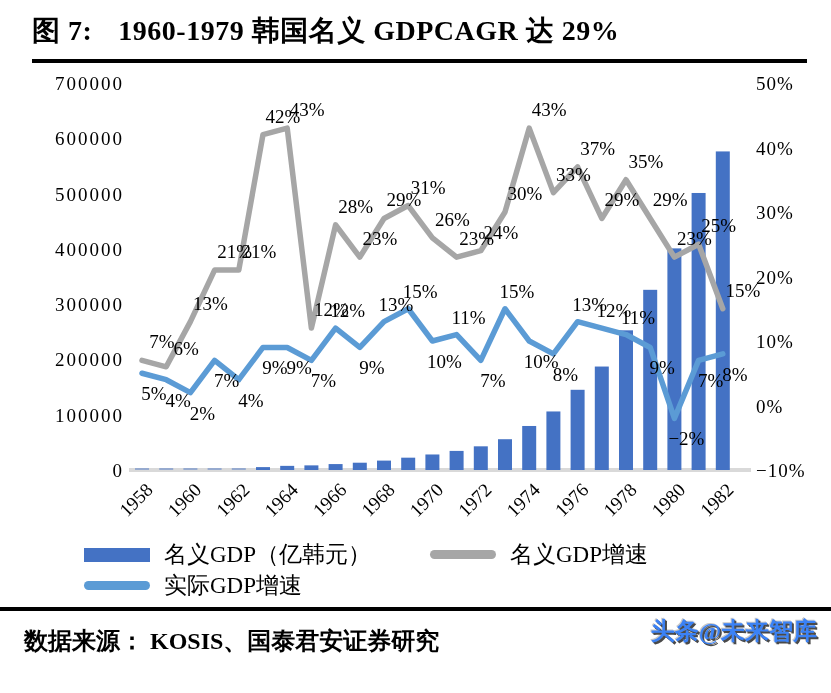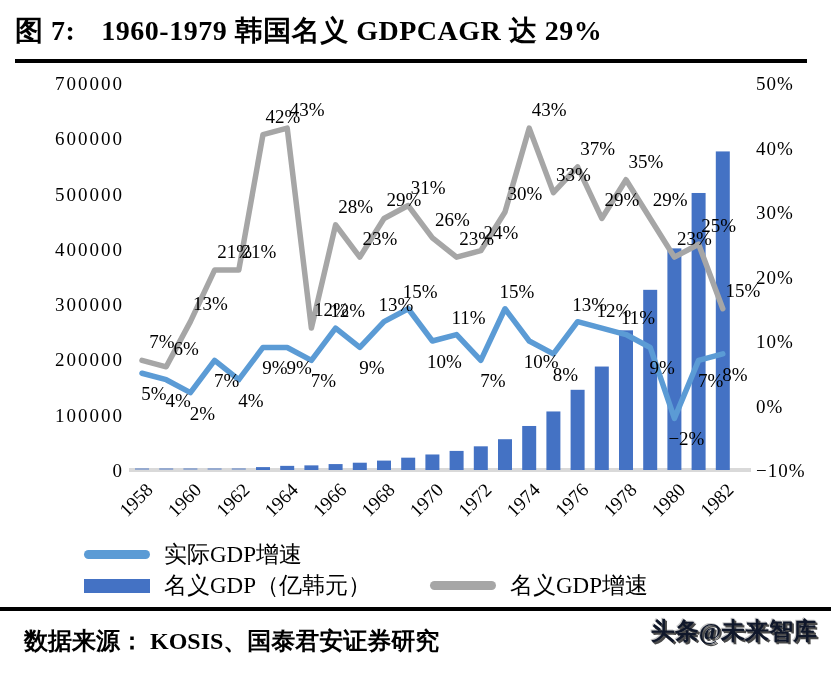--- a/index.html
+++ b/index.html
@@ -3,21 +3,21 @@
 <meta charset="utf-8">
 <style>
   html,body{margin:0;padding:0;background:#fff;}
   .page{
     position:relative;
     width:831px;height:693px;
     background:#fff;
     font-family:"Liberation Serif","DejaVu Serif",serif;
     overflow:hidden;
   }
-  .header{padding:12px 24px 0 15px;}
+  .header{padding:12px 24px 0 32px;}
   .figure-title{
     margin:0;font-size:28px;font-weight:bold;color:#000;
     letter-spacing:0.5px;white-space:nowrap;
   }
   .figure-title .fig-label{margin-right:26px;}
   .title-rule{height:4px;background:#000;margin-top:9px;}
   .chart-wrap{position:relative;width:724px;height:480px;}
   .chart-wrap svg{display:block;}
   .legend{margin:-4px 0 0 84px;}
   .legend-row{display:flex;align-items:center;height:31px;}
@@ -29,21 +29,21 @@
   .legend-label{font-size:23px;color:#000;}
   .footer-rule{height:4px;background:#000;margin-top:6px;}
   .footer{position:relative;height:62px;padding-left:20px;}
   .source-text{
     position:absolute;left:24px;top:14px;
     font-size:24px;font-weight:bold;color:#000;white-space:nowrap;
   }
   .watermark{
     position:absolute;right:14px;top:4px;
     font-size:24px;font-weight:bold;white-space:nowrap;
-    color:#0f172a;
+    color:#3b82f6;
     text-shadow:2px 2px 0 #4a4a4a,-1px -1px 0 #c8c8c8,1px 1px 0 #6e6e6e;
   }
 </style>
 </head>
 <body>
 
 <div class="page">
 
   <div class="header">
     <h1 class="figure-title"><span class="fig-label">图 7:</span><span>1960-1979 韩国名义 GDPCAGR 达 29%</span></h1>
@@ -157,32 +157,32 @@
         <text x="662.2" y="311.45" text-anchor="middle" font-family="&quot;Liberation Serif&quot;,&quot;DejaVu Serif&quot;,serif" font-size="19" fill="#000000">9%</text>
         <text x="686.4" y="382.4" text-anchor="middle" font-family="&quot;Liberation Serif&quot;,&quot;DejaVu Serif&quot;,serif" font-size="19" fill="#000000">−2%</text>
         <text x="710.6" y="324.35" text-anchor="middle" font-family="&quot;Liberation Serif&quot;,&quot;DejaVu Serif&quot;,serif" font-size="19" fill="#000000">7%</text>
         <text x="734.8" y="317.9" text-anchor="middle" font-family="&quot;Liberation Serif&quot;,&quot;DejaVu Serif&quot;,serif" font-size="19" fill="#000000">8%</text>
       </svg>
   </div>
 
   <div class="legend">
     <div class="legend-row">
       <div class="legend-item first">
-        <span class="swatch line" style="background: rgb(91, 155, 213);"></span>
-        <span class="legend-label">实际GDP增速</span>
-      </div>
-    </div>
-    <div class="legend-row">
-      <div class="legend-item first">
         <span class="swatch bar" style="background: rgb(68, 114, 196);"></span>
         <span class="legend-label">名义GDP（亿韩元）</span>
       </div>
       <div class="legend-item">
         <span class="swatch line" style="background: rgb(166, 166, 166);"></span>
         <span class="legend-label">名义GDP增速</span>
+      </div>
+    </div>
+    <div class="legend-row">
+      <div class="legend-item first">
+        <span class="swatch line" style="background: rgb(91, 155, 213);"></span>
+        <span class="legend-label">实际GDP增速</span>
       </div>
     </div>
   </div>
 
   <div class="footer-rule"></div>
 
   <div class="footer">
     <div class="source-text">数据来源： KOSIS、国泰君安证券研究</div>
     <div class="watermark">头条@未来智库</div>
   </div>

